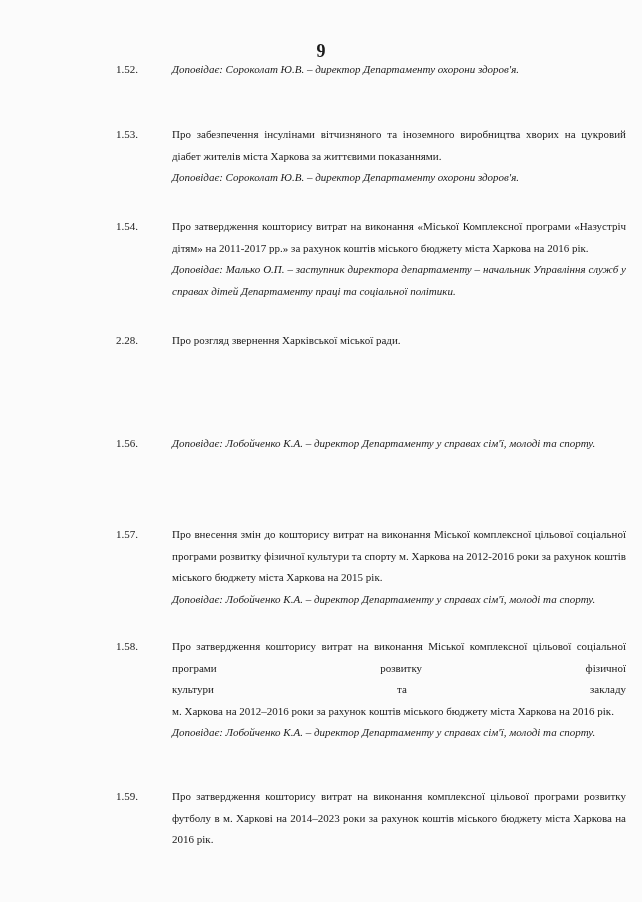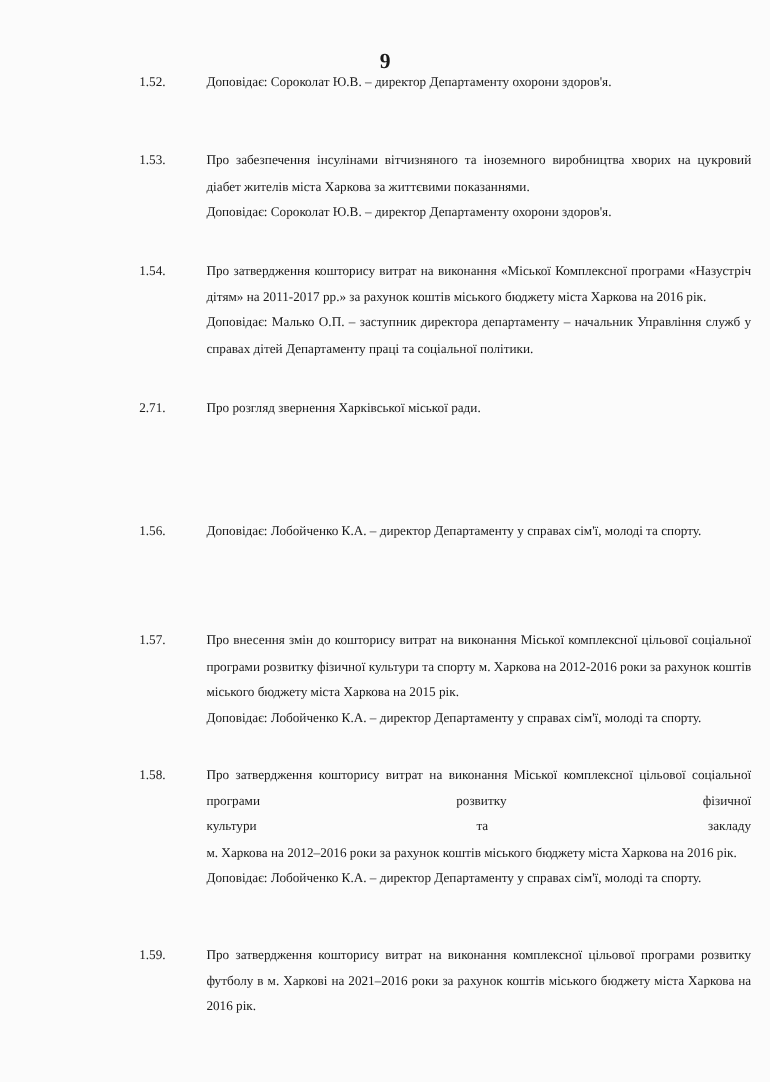--- a/index.html
+++ b/index.html
@@ -12,21 +12,21 @@
   }
   .page { position: absolute; left: 0; top: 0; width: 642px; height: 902px; }
   .page-number {
     position: absolute; left: 0; width: 642px; top: 42px;
     text-align: center; font-weight: bold; font-size: 18px; line-height: 18px;
   }
   .item { position: absolute; left: 88px; width: 510px; font-size: 11px; line-height: 21.5px; margin-left: 28px; }
   .item-num { position: absolute; left: 0; top: 0; width: 55px; }
   .item-body { margin-left: 56px; width: 454px; }
   .title { text-align: justify; }
-  .reporter { text-align: justify; }
+  .reporter { font-style: italic; text-align: justify; }
   .spread { text-align: justify; text-align-last: justify; }
 </style>
 </head>
 <body>
 
 <div class="page">
   <div class="page-number">9</div>
 
   <div class="item" style="top:59px;">
     <div class="item-num">1.52.</div>
@@ -45,21 +45,21 @@
 
   <div class="item" style="top:216px;">
     <div class="item-num">1.54.</div>
     <div class="item-body">
       <div class="title">Про затвердження кошторису витрат на виконання «Міської Комплексної програми «Назустріч дітям» на 2011-2017 рр.» за рахунок коштів міського бюджету міста Харкова на 2016 рік.</div>
       <div class="reporter">Доповідає: Малько О.П. – заступник директора департаменту – начальник Управління служб у справах дітей Департаменту праці та соціальної політики.</div>
     </div>
   </div>
 
   <div class="item" style="top:330px;">
-    <div class="item-num">2.71.</div>
+    <div class="item-num">2.28.</div>
     <div class="item-body">
       <div class="title">Про розгляд звернення Харківської міської ради.</div>
     </div>
   </div>
 
   <div class="item" style="top:433px;">
     <div class="item-num">1.56.</div>
     <div class="item-body">
       <div class="reporter">Доповідає: Лобойченко К.А. – директор Департаменту у справах сім'ї, молоді та спорту.</div>
     </div>
@@ -81,16 +81,16 @@
         <div class="spread">культури та закладу</div>
         <div>м. Харкова на 2012–2016 роки за рахунок коштів міського бюджету міста Харкова на 2016 рік.</div>
       </div>
       <div class="reporter">Доповідає: Лобойченко К.А. – директор Департаменту у справах сім'ї, молоді та спорту.</div>
     </div>
   </div>
 
   <div class="item" style="top:786px;">
     <div class="item-num">1.59.</div>
     <div class="item-body">
-      <div class="title">Про затвердження кошторису витрат на виконання комплексної цільової програми розвитку футболу в м. Харкові на 2021–2016 роки за рахунок коштів міського бюджету міста Харкова на 2016 рік.</div>
+      <div class="title">Про затвердження кошторису витрат на виконання комплексної цільової програми розвитку футболу в м. Харкові на 2014–2023 роки за рахунок коштів міського бюджету міста Харкова на 2016 рік.</div>
     </div>
   </div>
 </div>
 
 </body></html>

